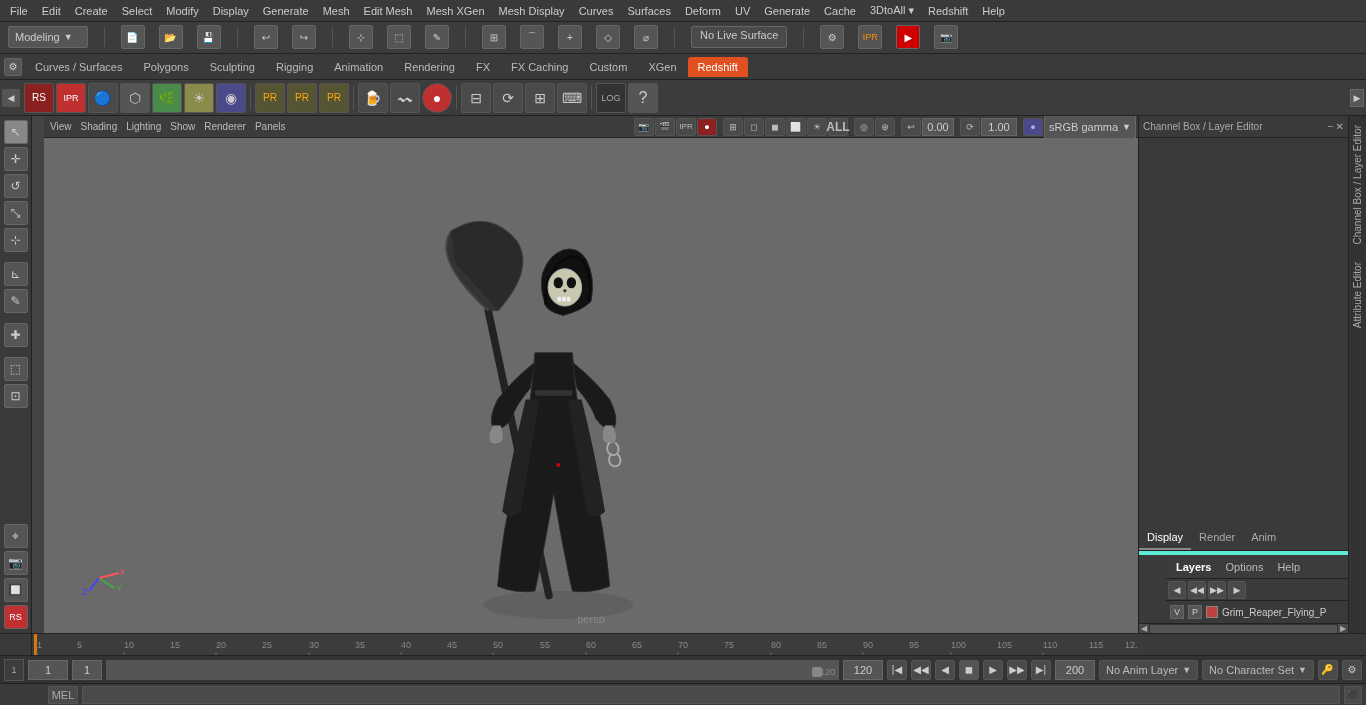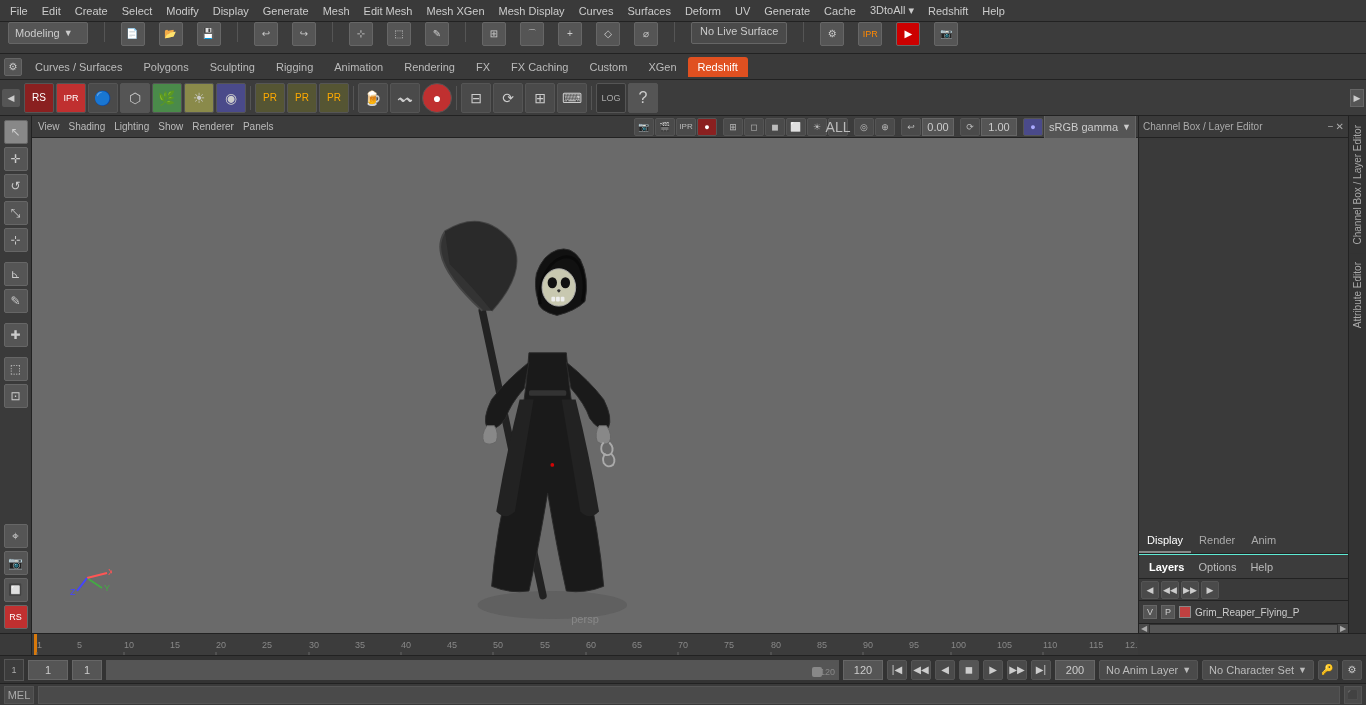--- a/index.html
+++ b/index.html
@@ -163,20 +163,21 @@
       color: #ccc;
     }
     .left-btn.active { background: #888; }
 
     
     #viewport {
       flex: 1;
       background: #4c1d95;
       position: relative;
       overflow: hidden;
+      margin-left: 12px;
     }
     .vp-btn {
       padding: 1px 4px;
       color: #bbb;
       font-size: 10px;
       cursor: pointer;
       border-radius: 2px;
     }
     #viewport-canvas {
       position: absolute;
@@ -243,21 +244,22 @@
     .cb-tab.active {
       color: #fff;
       border-bottom: 2px solid #888;
     }
     #channel-content {
       flex: 1;
       background: #3a3a3a;
       overflow: hidden;
     }
     #layer-section {
-      border-top: 1px solid #5eead4;
+      border-top: 4px solid #5eead4;
+      padding-left: 27px;
     }
     #layer-header {
       display: flex;
       align-items: center;
       background: #3c3c3c;
       height: 24px;
       padding: 0 4px;
       border-bottom: 1px solid #222;
       justify-content: space-between;
     }
@@ -569,21 +571,21 @@
     <div class="menu-item">Deform</div>
     <div class="menu-item">UV</div>
     <div class="menu-item">Generate</div>
     <div class="menu-item">Cache</div>
     <div class="menu-item">3DtoAll ▾</div>
     <div class="menu-item">Redshift</div>
     <div class="menu-item">Help</div>
   </div>
 
   <div id="toolbar1">
-    <div style="display:flex;height:32px;background:#3c3c3c;border-bottom:1px solid #222;padding:0 4px;gap:14px;">
+    <div style="display:flex;align-items:center;height:32px;background:#3c3c3c;border-bottom:1px solid #222;padding:0 4px;gap:14px;">
       <div class="toolbar-dropdown">
         <span>Modeling</span>
         <span style="margin-left:4px;font-size:9px;">▼</span>
       </div>
       <div class="toolbar-separator"></div>
 
       <div class="toolbar-btn" title="New">📄</div>
       <div class="toolbar-btn" title="Open">📂</div>
       <div class="toolbar-btn" title="Save">💾</div>
       <div class="toolbar-separator"></div>
@@ -696,21 +698,21 @@
           <div class="vp-hdr-btn">📷</div>
           <div class="vp-hdr-btn">🎬</div>
           <div class="vp-hdr-btn" style="font-size:8px;">IPR</div>
           <div class="vp-hdr-btn" style="background:#8a2020;color:#fff;">●</div>
           <div style="width:4px;"></div>
           <div class="vp-hdr-btn">⊞</div>
           <div class="vp-hdr-btn">◻</div>
           <div class="vp-hdr-btn">◼</div>
           <div class="vp-hdr-btn">⬜</div>
           <div class="vp-hdr-btn">☀</div>
-          <div class="vp-hdr-btn" style="font-size:14px;">ALL</div>
+          <div class="vp-hdr-btn" style="font-size:12px;font-weight:bold;">ALL</div>
           <div style="width:4px;"></div>
           <div class="vp-hdr-btn">◎</div>
           <div class="vp-hdr-btn">⊕</div>
           <div style="width:4px;"></div>
           <div class="vp-hdr-btn">↩</div>
           <input class="vp-value-input" type="text" readonly="" style="width: 32px;" value="0.00">
           <div style="width:4px;"></div>
           <div class="vp-hdr-btn">⟳</div>
           <input class="vp-value-input" type="text" readonly="" style="width: 36px;" value="1.00">
           <div style="width:4px;"></div>
@@ -922,19 +924,19 @@
     <div class="no-char-set">
       <span>No Character Set</span>
       <span style="font-size:9px;">▼</span>
     </div>
 
     <div class="anim-btn">🔑</div>
     <div class="anim-btn">⚙</div>
   </div>
 
   <div id="mel-bar">
-    <div style="width:30px;height:18px;background:#4a4a4a;border:1px solid #555;display:flex;align-items:center;justify-content:center;font-size:11px;cursor:pointer;color:#aaa;">MEL</div>
+    <div style="width:30px;height:18px;background:#4a4a4a;border:1px solid #555;display:flex;align-items:center;justify-content:center;font-size:11px;cursor:pointer;color:#aaa;margin-left:44px;">MEL</div>
     <input id="mel-input" type="text" placeholder="" style="">
     <div id="mel-expand-btn">⬛</div>
   </div>
 
 
 </div>
 
 </body></html>

